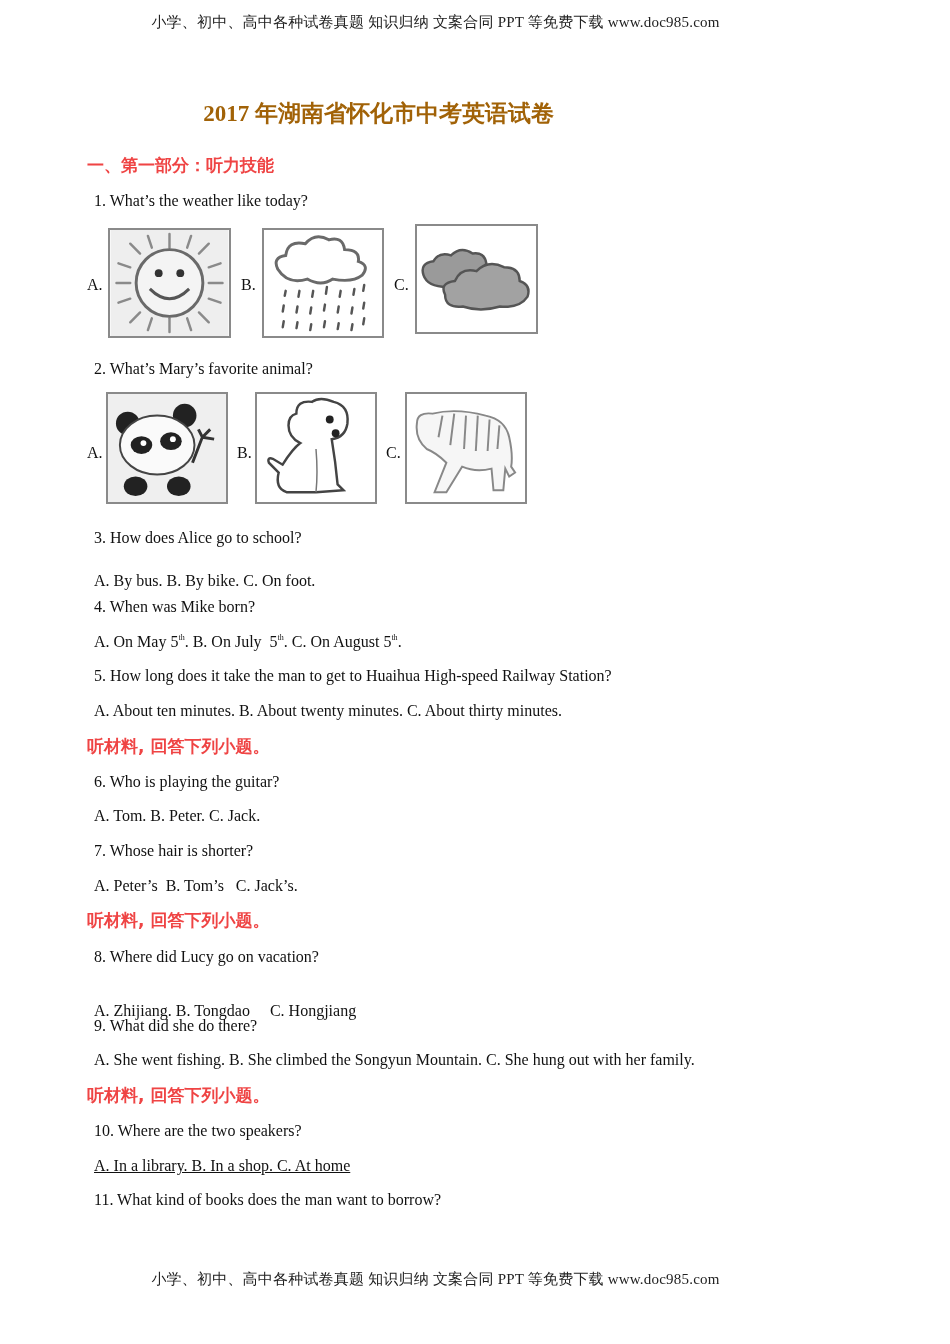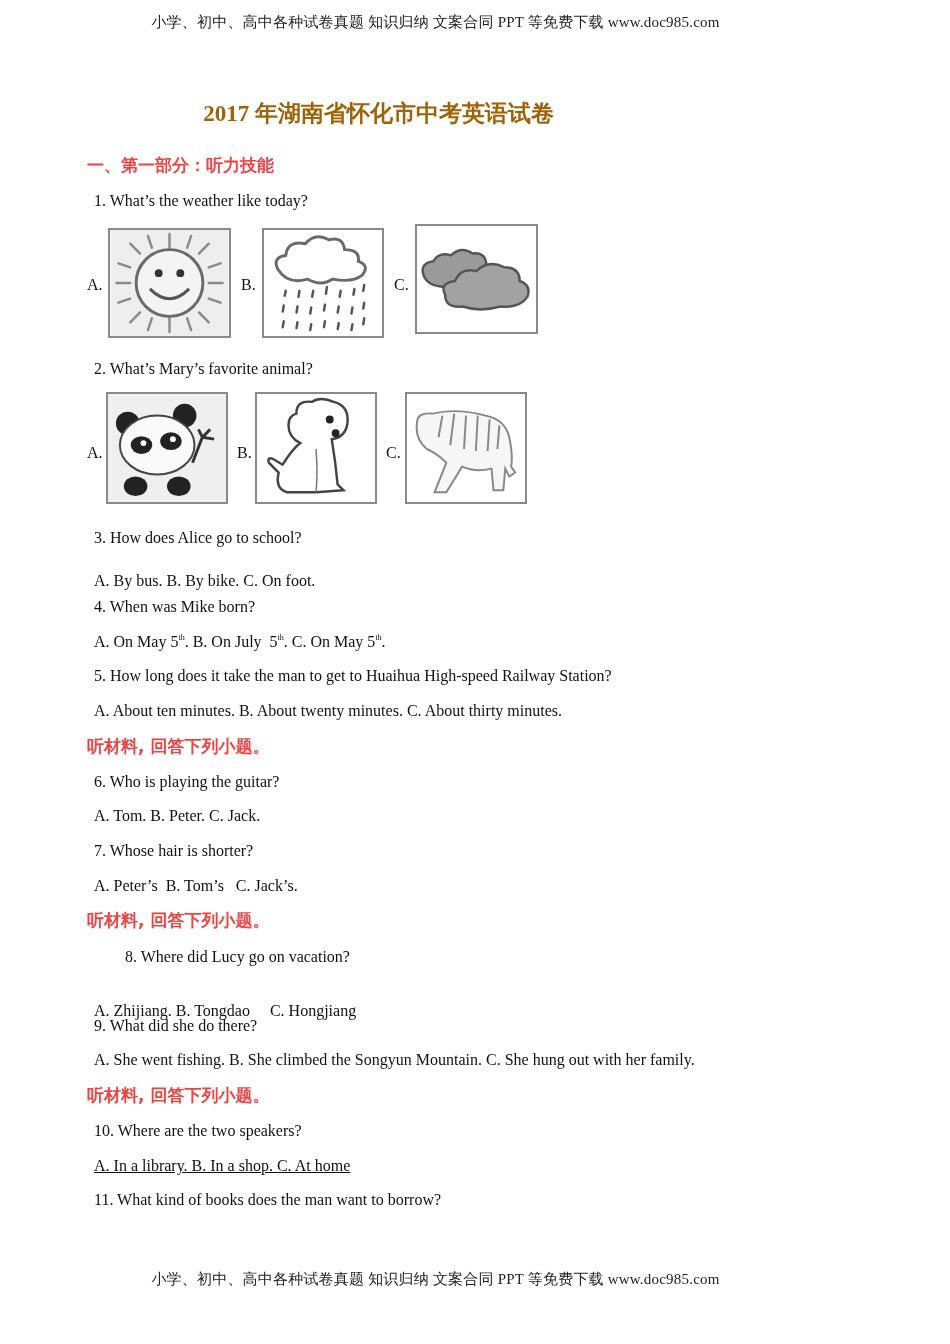--- a/index.html
+++ b/index.html
@@ -151,36 +151,36 @@
           <line x1="94" y1="32" x2="92" y2="56"></line>
       </g>
     </svg>
   </div>
 </div>
 
 <div class="line" style="top:529px;text-align:center;">3. How does Alice go to school?</div>
 <div class="line" style="top:564px;margin-top:8px;">A. By bus. B. By bike. C. On foot.</div>
 
 <div class="line" style="top:598px;">4. When was Mike born?</div>
-<div class="line" style="top:633px;"><span>A. On May 5</span><sup>th</sup><span>. B. On July  5</span><sup>th</sup><span>. C. On May 5</span><sup>th</sup><span>.</span></div>
+<div class="line" style="top:633px;"><span>A. On May 5</span><sup>th</sup><span>. B. On July  5</span><sup>th</sup><span>. C. On August 5</span><sup>th</sup><span>.</span></div>
 
 <div class="line" style="top:667px;">5. How long does it take the man to get to Huaihua High-speed Railway Station?</div>
 <div class="line" style="top:702px;">A. About ten minutes. B. About twenty minutes. C. About thirty minutes.</div>
 
 <div class="section" style="top:735px;">听材料, 回答下列小题。</div>
 
 <div class="line" style="top:773px;">6. Who is playing the guitar?</div>
 <div class="line" style="top:807px;">A. Tom. B. Peter. C. Jack.</div>
 
 <div class="line" style="top:842px;">7. Whose hair is shorter?</div>
 <div class="line" style="top:877px;">A. Peter’s  B. Tom’s   C. Jack’s.</div>
 
 <div class="section" style="top:909px;">听材料, 回答下列小题。</div>
 
-<div class="line" style="top:948px;margin-left:31px;">8. Where did Lucy go on vacation?</div>
+<div class="line" style="top:948px;">8. Where did Lucy go on vacation?</div>
 <div class="line" style="top:982px;margin-top:20px;">A. Zhijiang. B. Tongdao     C. Hongjiang</div>
 
 <div class="line" style="top:1017px;">9. What did she do there?</div>
 <div class="line" style="top:1051px;">A. She went fishing. B. She climbed the Songyun Mountain. C. She hung out with her family.</div>
 
 <div class="section" style="top:1084px;">听材料, 回答下列小题。</div>
 
 <div class="line" style="top:1122px;">10. Where are the two speakers?</div>
 <div class="line" style="top:1157px;text-decoration:underline;">A. In a library. B. In a shop. C. At home</div>
 

